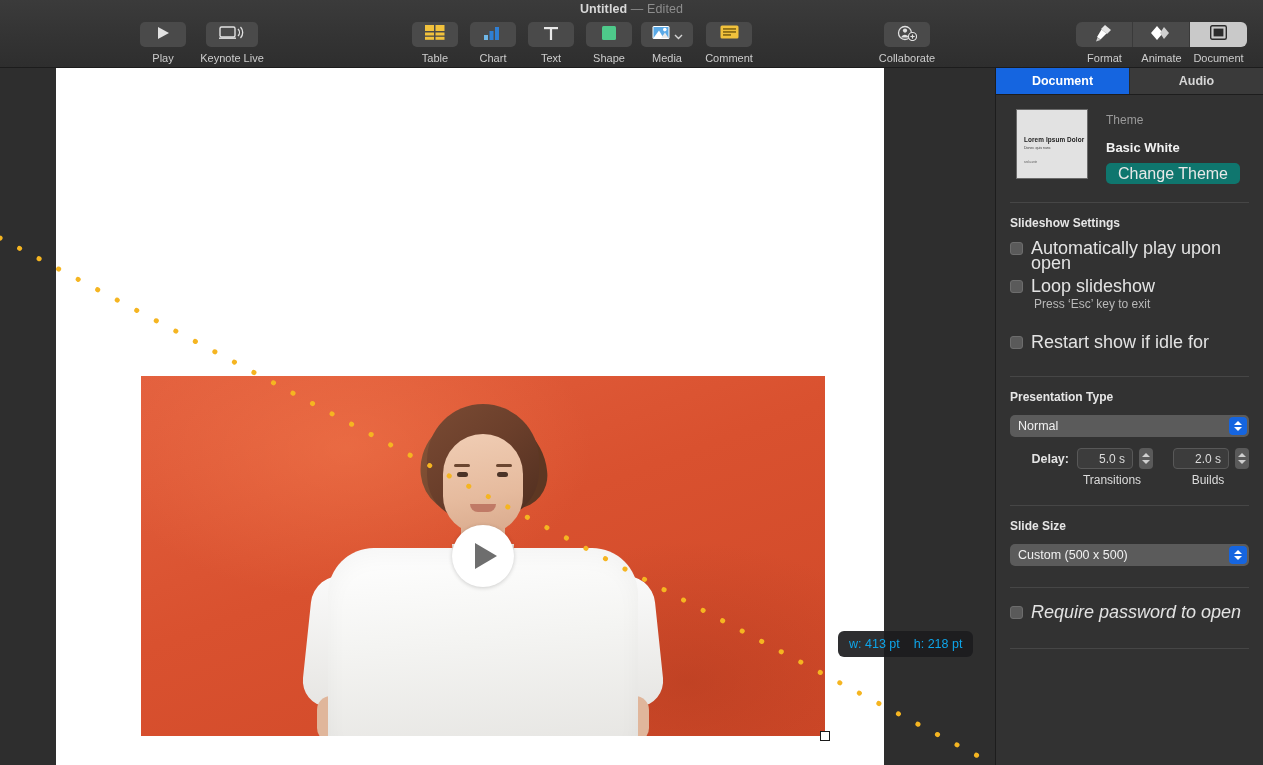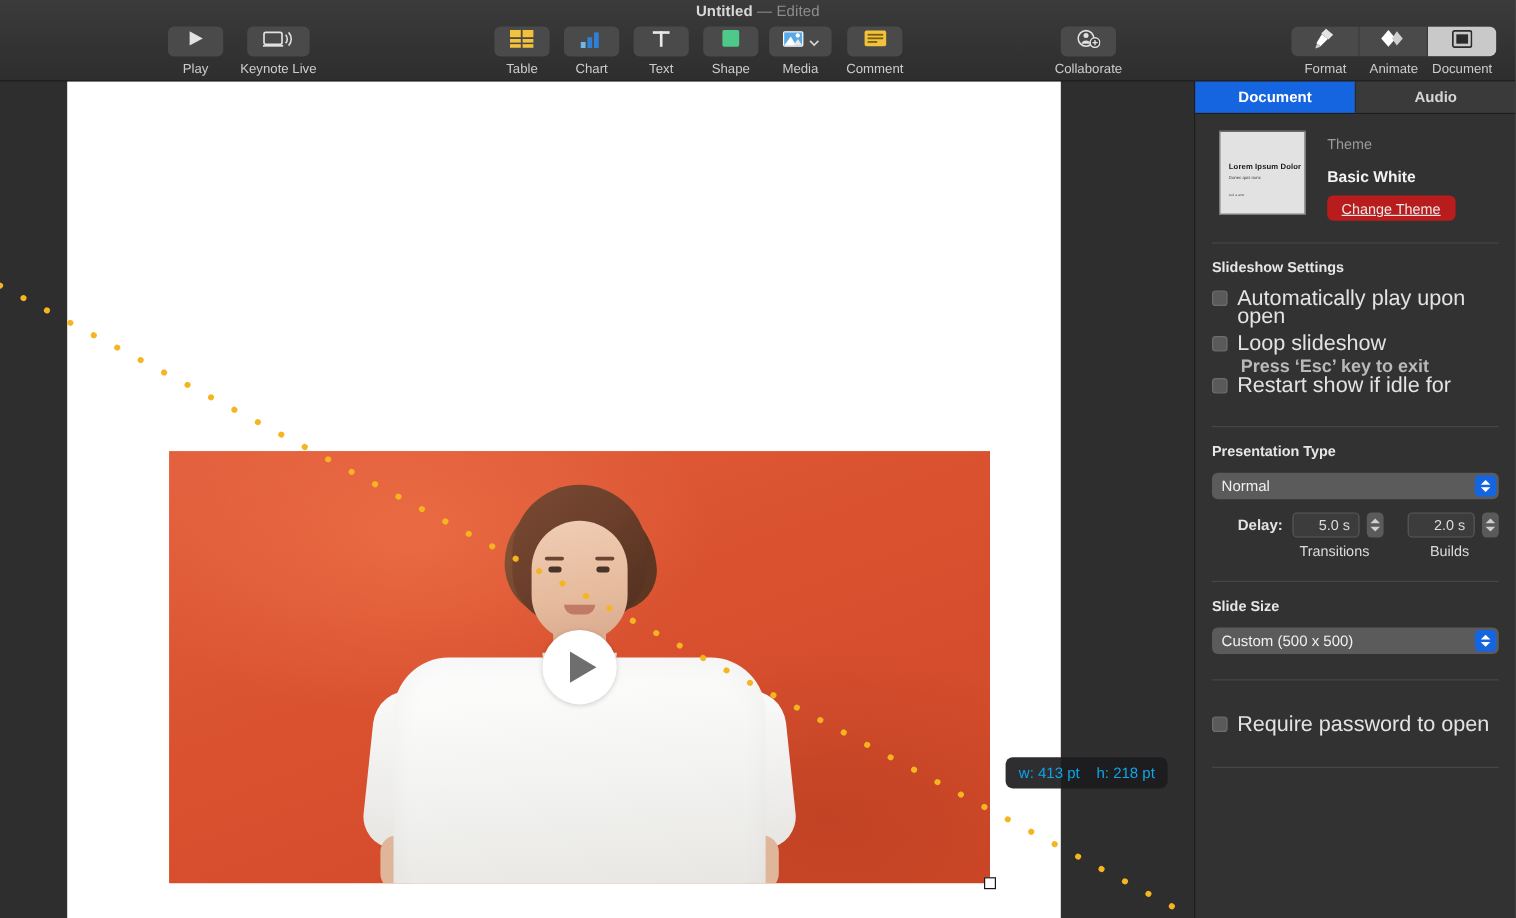--- a/index.html
+++ b/index.html
@@ -184,36 +184,36 @@
     width: 72px; height: 70px; background: #e2e2e2; border: 1px solid #6a6a6a;
     position: relative; overflow: hidden; flex: none;
   }
   .tt-title { position: absolute; left: 7px; top: 26px; font-size: 6.4px; font-weight: bold; color: #1a1a1a; letter-spacing: .1px; }
   .tt-sub { position: absolute; left: 7px; top: 36px; font-size: 3.6px; color: #3a3a3a; }
   .tt-small { position: absolute; left: 7px; top: 50px; font-size: 2.8px; color: #555; }
   .theme-meta { padding-top: 4px; }
   .theme-label { font-size: 12px; color: #9a9a9a; margin-bottom: 13px; }
   .theme-name { font-size: 13px; color: #f2f2f2; font-weight: bold; margin-bottom: 8px; }
   .btn-gray {
-    background: #b91c1c; color: #e8e8e8; font-size: 12px;
+    background: #0f766e; color: #e8e8e8; font-size: 16px;
     border: none; border-radius: 5px; padding: 4px 12px; height: 21px;
-    display: inline-flex; align-items: center; justify-content: center; text-decoration: underline;
+    display: inline-flex; align-items: center; justify-content: center;
   }
 
   .divider { height: 1px; background: #464646; margin: 0 14px; }
 
   .sec { padding: 13px 14px 4px 14px; }
   .sec-title { font-size: 12px; color: #e6e6e6; font-weight: bold; margin-bottom: 11px; }
   .chk-row { display: flex; align-items: flex-start; gap: 8px; margin-bottom: 8px; }
   .chk {
     width: 13px; height: 13px; border-radius: 3px; background: #5a5a5a;
     border: 1px solid #6d6d6d; flex: none; margin-top: 1px;
   }
   .chk-label { font-size: 18px; color: #e3e3e3; line-height: 15px; }
-  .sub-note { font-size: 15px; color: #b9b9b9; margin: -5px 0 0 24px; font-weight: bold; }
+  .sub-note { font-size: 12px; color: #b9b9b9; margin: -5px 0 24px 24px; }
 
   .field-row { display: flex; align-items: center; gap: 4px; margin: 2px 0 0 24px; }
   .num-field {
     width: 56px; height: 21px; background: #3c3c3c; border: 1px solid #585858;
     border-radius: 4px; color: #dcdcdc; font-size: 12px;
     display: flex; align-items: center; justify-content: flex-end; padding-right: 7px;
   }
   .stepper {
     width: 14px; height: 21px; border-radius: 4px; background: #5a5a5a;
     display: flex; flex-direction: column; align-items: center; justify-content: center; gap: 3px;
@@ -547,21 +547,21 @@
         <span class="popbox">
           <span class="pop-up"></span>
             <span class="pop-dn"></span>
         </span>
       </div>
     </div>
 
     <div class="divider" style="margin-top:17px;"></div>
 
     <div class="sec">
-      <div class="chk-row" style="margin-top:16px;">
+      <div class="chk-row" style="margin-top:4px;font-style:italic;">
         <div class="chk"></div>
         <div class="chk-label">Require password to open</div>
       </div>
     </div>
 
     <div class="divider" style="margin-top:16px;"></div>
   </div>
 </div>
 
 </body></html>

